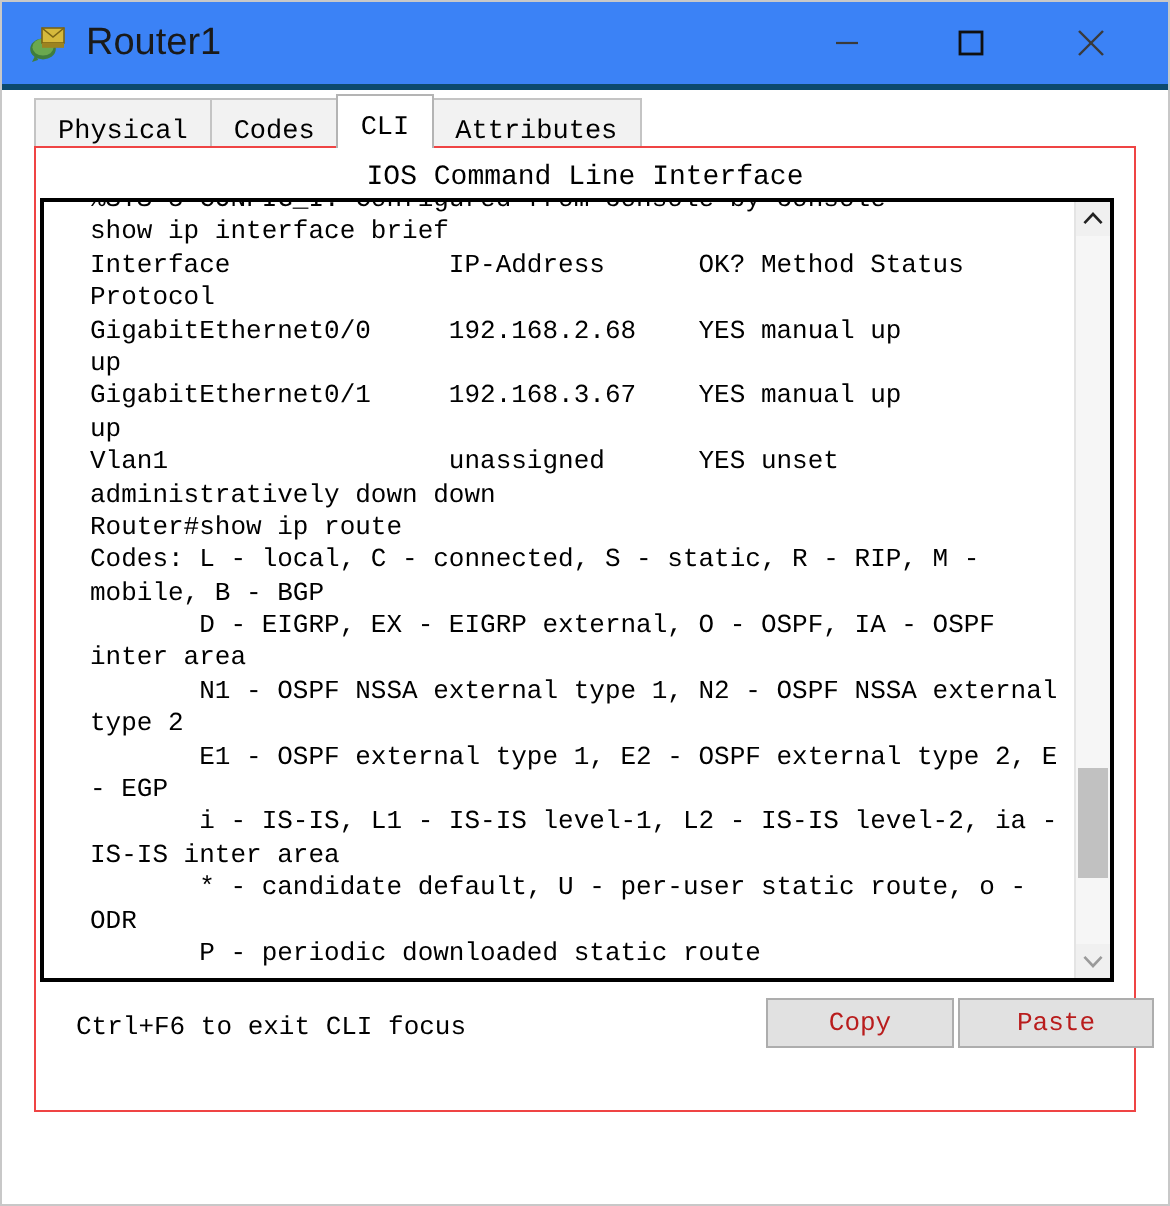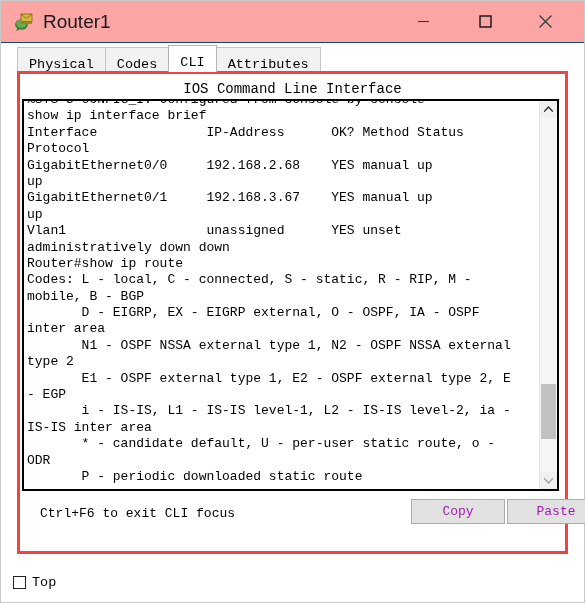--- a/index.html
+++ b/index.html
@@ -25,25 +25,25 @@
     border: 1px solid #c8c8c8;
     box-sizing: border-box;
     display: flex;
     flex-direction: column;
   }
 
   
   #titlebar {
     height: 41px;
     min-height: 41px;
-    background: #fca5a5;
-    display: flex;
-    align-items: center;
-    position: relative;
-    border-bottom: 1px solid #0c4a6e;
+    background: #3b82f6;
+    display: flex;
+    align-items: center;
+    position: relative;
+    border-bottom: 3px solid #0c4a6e;
   }
   #app-icon {
     width: 22px;
     height: 22px;
     margin-left: 12px;
     margin-right: 8px;
     position: relative;
     flex: 0 0 auto;
   }
   #title-text {
@@ -104,21 +104,21 @@
     text-align: right;
   }
 
   
   #panel {
     position: relative;
     margin: 0 16px;
     flex: 0 0 auto;
     height: 483px;
     background: #ffffff;
-    border: 3px solid #ef4444;
+    border: 1px solid #ef4444;
     box-sizing: border-box;
     margin-top: -1px;
   }
 
   #panel-heading {
     text-align: center;
     font-family: "Liberation Mono", monospace;
     font-size: 14px;
     color: #000000;
     padding-top: 7px;
@@ -146,21 +146,21 @@
   }
   #term-lines {
     font-family: "Liberation Mono", monospace;
     font-size: 13px;
     line-height: 16.4px;
     color: #000000;
     white-space: pre;
     position: relative;
     top: -9px;
   }
-  .tline { height: 16.4px; }
+  .tline { height: 16.4px; margin-left: 20px; }
 
   
   #vscroll {
     width: 17px;
     flex: 0 0 17px;
     background: #f0f0f0;
     border-left: 1px solid #e4e4e4;
     position: relative;
   }
   .sb-arrow {
@@ -209,26 +209,25 @@
   }
   .btn {
     position: absolute;
     top: 5px;
     height: 25px;
     background: #e1e1e1;
     border: 1px solid #adadad;
     box-sizing: border-box;
     font-family: "Liberation Mono", monospace;
     font-size: 13px;
-    color: #a21caf;
+    color: #b91c1c;
     display: flex;
     align-items: center;
     justify-content: center;
     cursor: default;
-    margin-left: 26px;
   }
   #btn-copy  { left: 365px; width: 94px; }
   #btn-paste { left: 461px; width: 98px; }
 
   
   #footer {
     position: absolute;
     left: 0;
     top: 566px;
     width: 100%;
@@ -320,18 +319,14 @@
       </div>
     </div>
 
     <div id="panel-bottom">
       <div id="hint">Ctrl+F6 to exit CLI focus</div>
       <div class="btn" id="btn-copy">Copy</div>
       <div class="btn" id="btn-paste">Paste</div>
     </div>
   </div>
 
-  <div id="footer">
-    <div id="chk-top-box"></div>
-    <div id="chk-top-label">Top</div>
-  </div>
 
 </div>
 
 </body></html>

